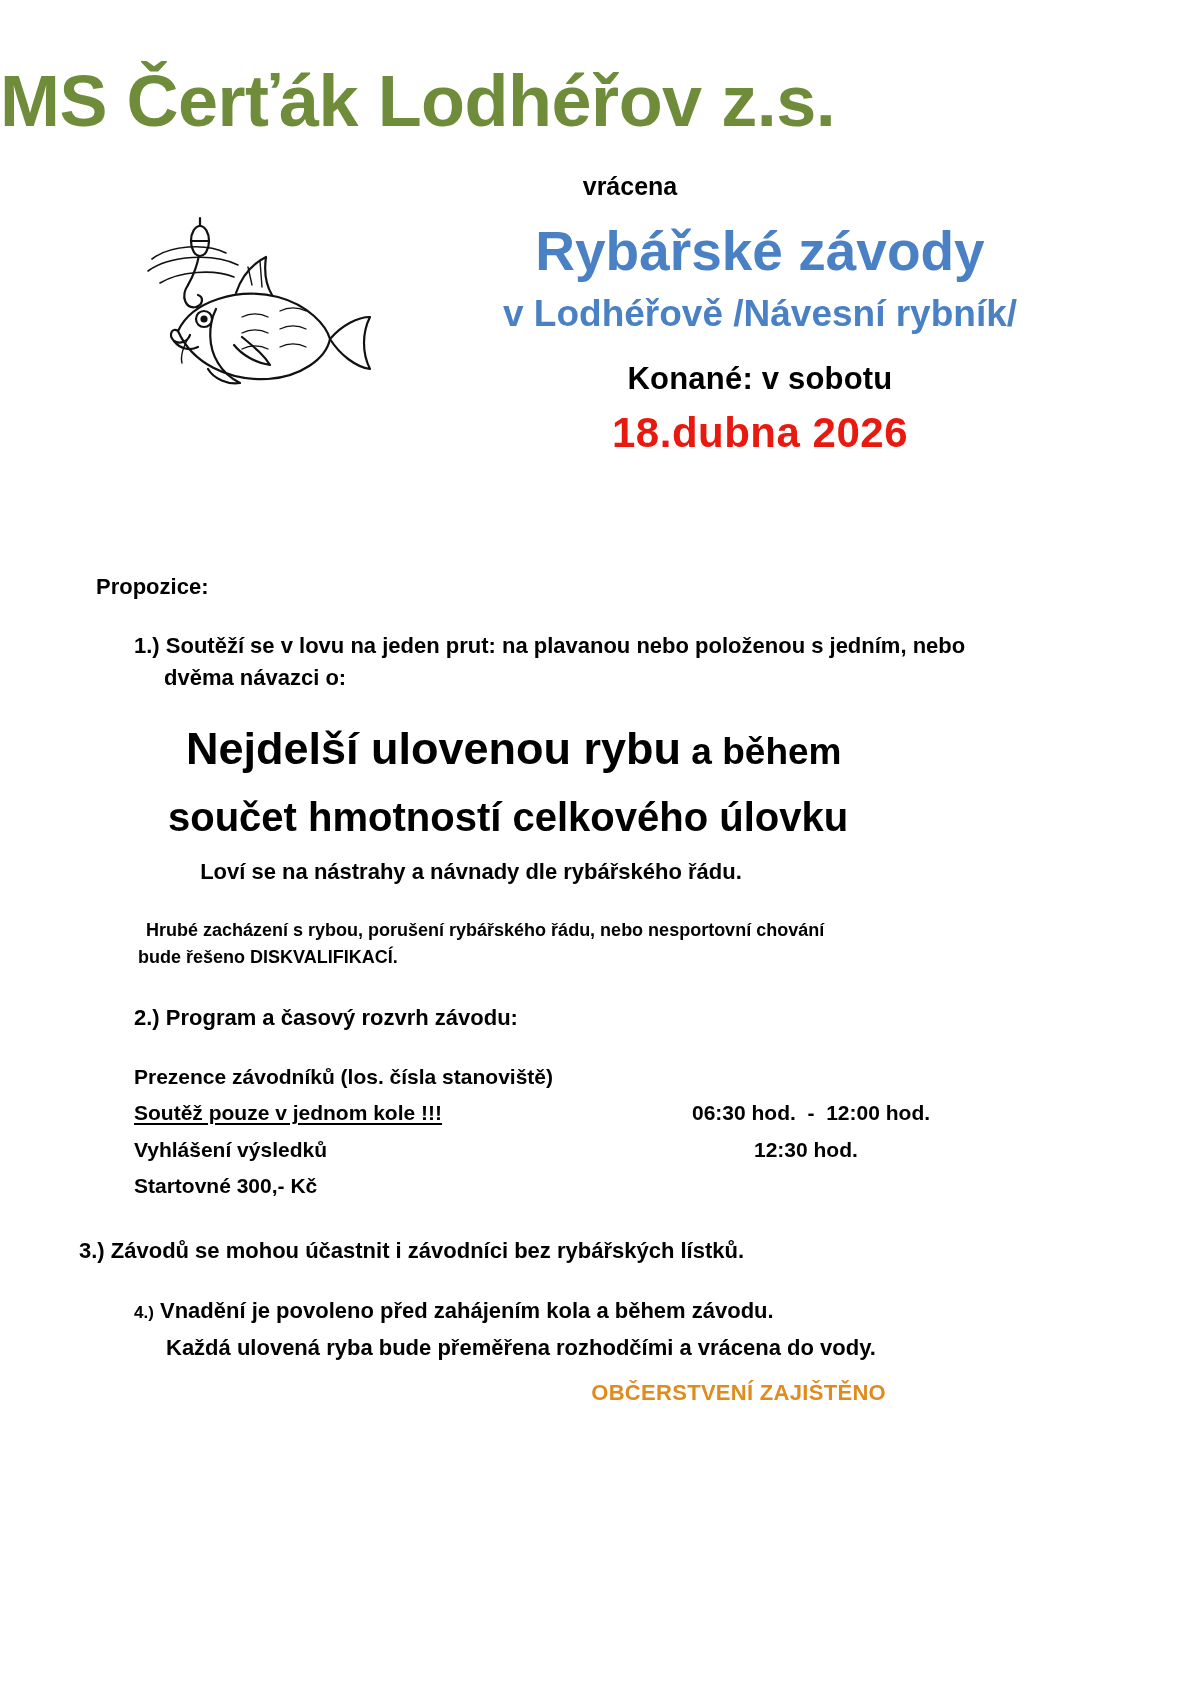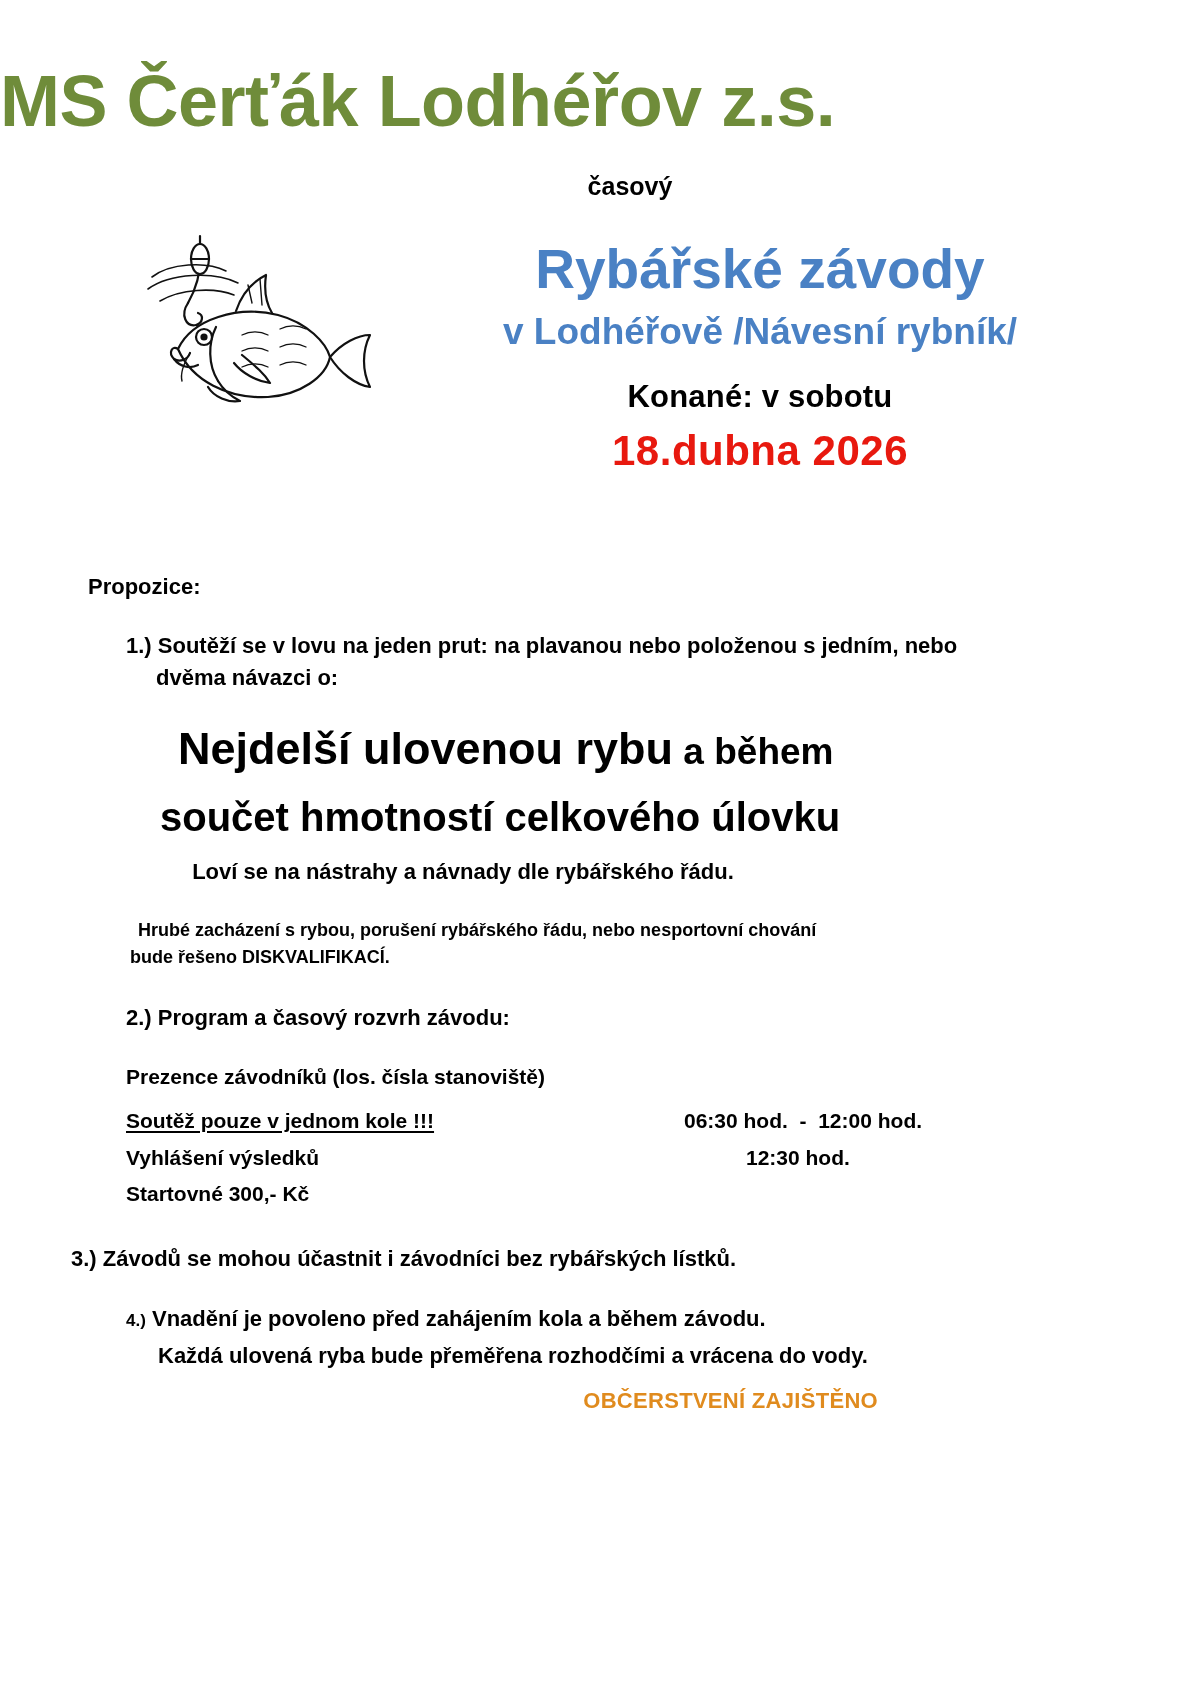--- a/index.html
+++ b/index.html
@@ -39,21 +39,21 @@
     text-align: center;
     font-size: 25px;
     font-weight: 700;
     color: #000;
     margin-top: 32px;
     padding-left: 60px;
   }
 
   .hero-wrap {
     position: relative;
-    margin-top: 30px;
+    margin-top: 12px;
     height: 300px;
     padding-left: 45px;
   }
 
   .fish-art {
     position: absolute;
     left: 130px;
     top: 0px;
     width: 250px;
     height: 200px;
@@ -91,21 +91,21 @@
     font-size: 42px;
     font-weight: 700;
     color: #e8190f;
     margin-top: 12px;
     letter-spacing: 0.5px;
   }
 
   
   .body-section {
     position: absolute;
-    left: 8px;
+    left: 16px;
     top: 560px;
     width: 980px;
   }
 
   .propozice-label {
     font-size: 22px;
     font-weight: 700;
     margin-left: 80px;
     margin-top: 14px;
   }
@@ -189,21 +189,20 @@
   .sched-label.underlined span.u {
     text-decoration: underline;
     text-underline-offset: 3px;
   }
   .sched-time {
     flex: 0 0 auto;
     white-space: pre;
   }
   .sched-time.right-shift {
     margin-left: 78px;
-    margin-top: 8px;
   }
   .sched-fee {
     line-height: 1.72;
   }
 
   .rule-3 {
     font-size: 22px;
     font-weight: 700;
     margin-left: 63px;
     margin-top: 34px;
@@ -236,21 +235,21 @@
     padding-right: 110px;
     letter-spacing: 0.3px;
   }
 </style>
 </head>
 <body>
 
 <div class="poster">
 
   <div class="org-title">MS Čerťák Lodhéřov z.s.</div>
-  <div class="organizes">časový</div>
+  <div class="organizes">vrácena</div>
 
   <div class="hero-wrap">
 
     <div class="fish-art">
       <svg viewBox="0 0 250 200" width="250" height="200" aria-hidden="true">
         <g fill="none" stroke="#111111" stroke-width="2.2" stroke-linecap="round" stroke-linejoin="round">
 
           <path d="M70 18 C 72 40, 66 58, 58 72"></path>
 
           <ellipse cx="70" cy="28" rx="9" ry="15" fill="#ffffff"></ellipse>

